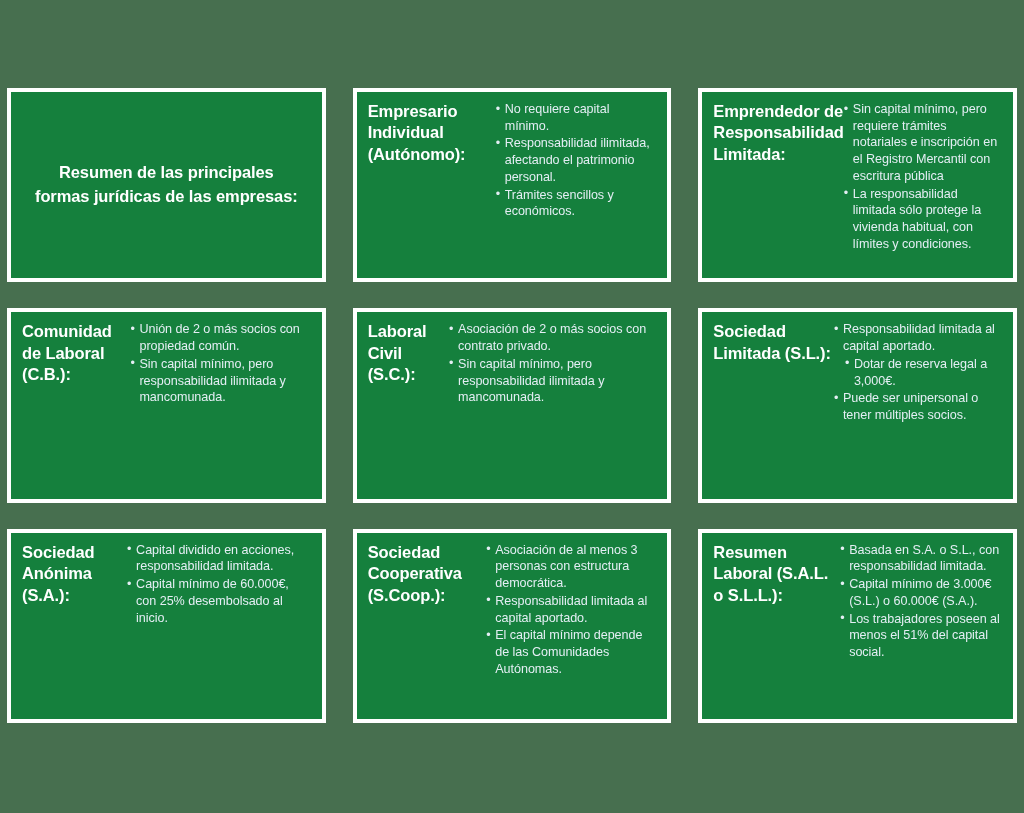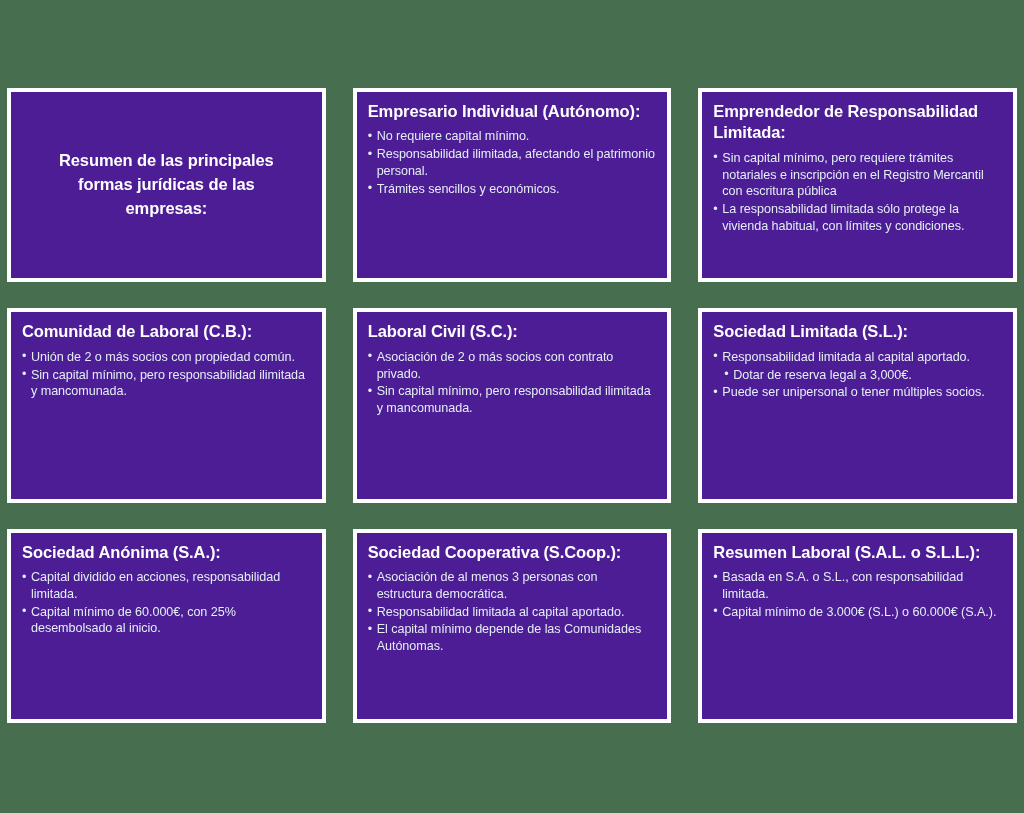--- a/index.html
+++ b/index.html
@@ -19,32 +19,32 @@
     height: 813px;
     box-sizing: border-box;
     padding: 88px 7px 90px 7px;
     display: grid;
     grid-template-columns: repeat(3, 1fr);
     grid-template-rows: repeat(3, 1fr);
     column-gap: 27px;
     row-gap: 26px;
   }
   .card {
-    background: #4c1d95;
+    background: #15803d;
     border: 4px solid #FFFFFF;
     box-sizing: border-box;
     padding: 9px 11px 9px 11px;
     overflow: hidden;
     display: flex;
-    flex-direction: column;
+    flex-direction: row;
   }
   .card.title-card {
     align-items: center;
     justify-content: center;
-    padding: 10px 34px;
+    padding: 10px 22px;
   }
   .card-title {
     color: #FFFFFF;
     font-size: 16.5px;
     font-weight: bold;
     line-height: 1.30;
     letter-spacing: -0.1px;
     margin: 0 0 6px 0;
   }
   .title-card .card-title {
@@ -140,15 +140,16 @@
         <li class="">Asociación de al menos 3 personas con estructura democrática.</li>
         <li class="">Responsabilidad limitada al capital aportado.</li>
         <li class="">El capital mínimo depende de las Comunidades Autónomas.</li>
       </ul>
     </div>
     <div class="card">
       <div class="card-title">Resumen Laboral (S.A.L. o S.L.L.):</div>
       <ul class="bullets">
         <li class="">Basada en S.A. o S.L., con responsabilidad limitada.</li>
         <li class="">Capital mínimo de 3.000€ (S.L.) o 60.000€ (S.A.).</li>
+        <li class="">Los trabajadores poseen al menos el 51% del capital social.</li>
       </ul>
     </div>
   </div>
 
 </body></html>

